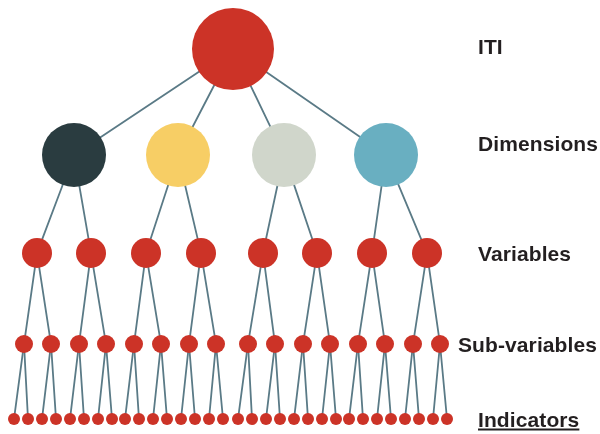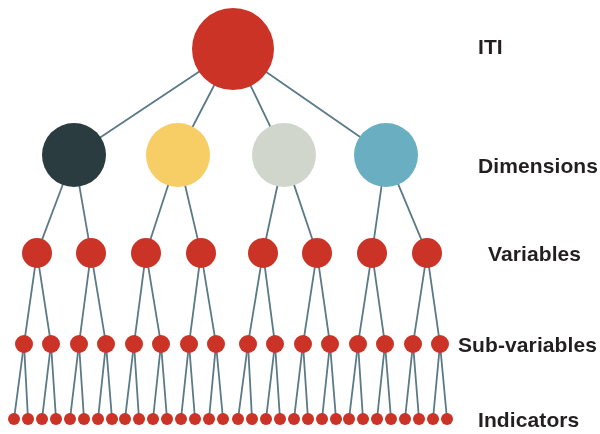--- a/index.html
+++ b/index.html
@@ -163,18 +163,18 @@
         <circle cx="377" cy="419" r="6" fill="#cc3327"></circle>
         <circle cx="391" cy="419" r="6" fill="#cc3327"></circle>
         <circle cx="405" cy="419" r="6" fill="#cc3327"></circle>
         <circle cx="419" cy="419" r="6" fill="#cc3327"></circle>
         <circle cx="433" cy="419" r="6" fill="#cc3327"></circle>
         <circle cx="447" cy="419" r="6" fill="#cc3327"></circle>
       </g>
   </svg>
   <div id="label-layer">
       <div class="level-label" style="left: 478px; top: 46px;">ITI</div>
-      <div class="level-label" style="left: 478px; top: 165px;">Dimensions</div>
-      <div class="level-label" style="left: 488px; top: 253px;">Variables</div>
+      <div class="level-label" style="left: 478px; top: 143px;">Dimensions</div>
+      <div class="level-label" style="left: 478px; top: 253px;">Variables</div>
       <div class="level-label" style="left: 458px; top: 344px;">Sub-variables</div>
-      <div class="level-label" style="left: 478px; top: 419px;">Indicators</div>
+      <div class="level-label" style="left: 478px; top: 419px; text-decoration: underline;">Indicators</div>
     </div>
 </div>
 
 </body></html>

